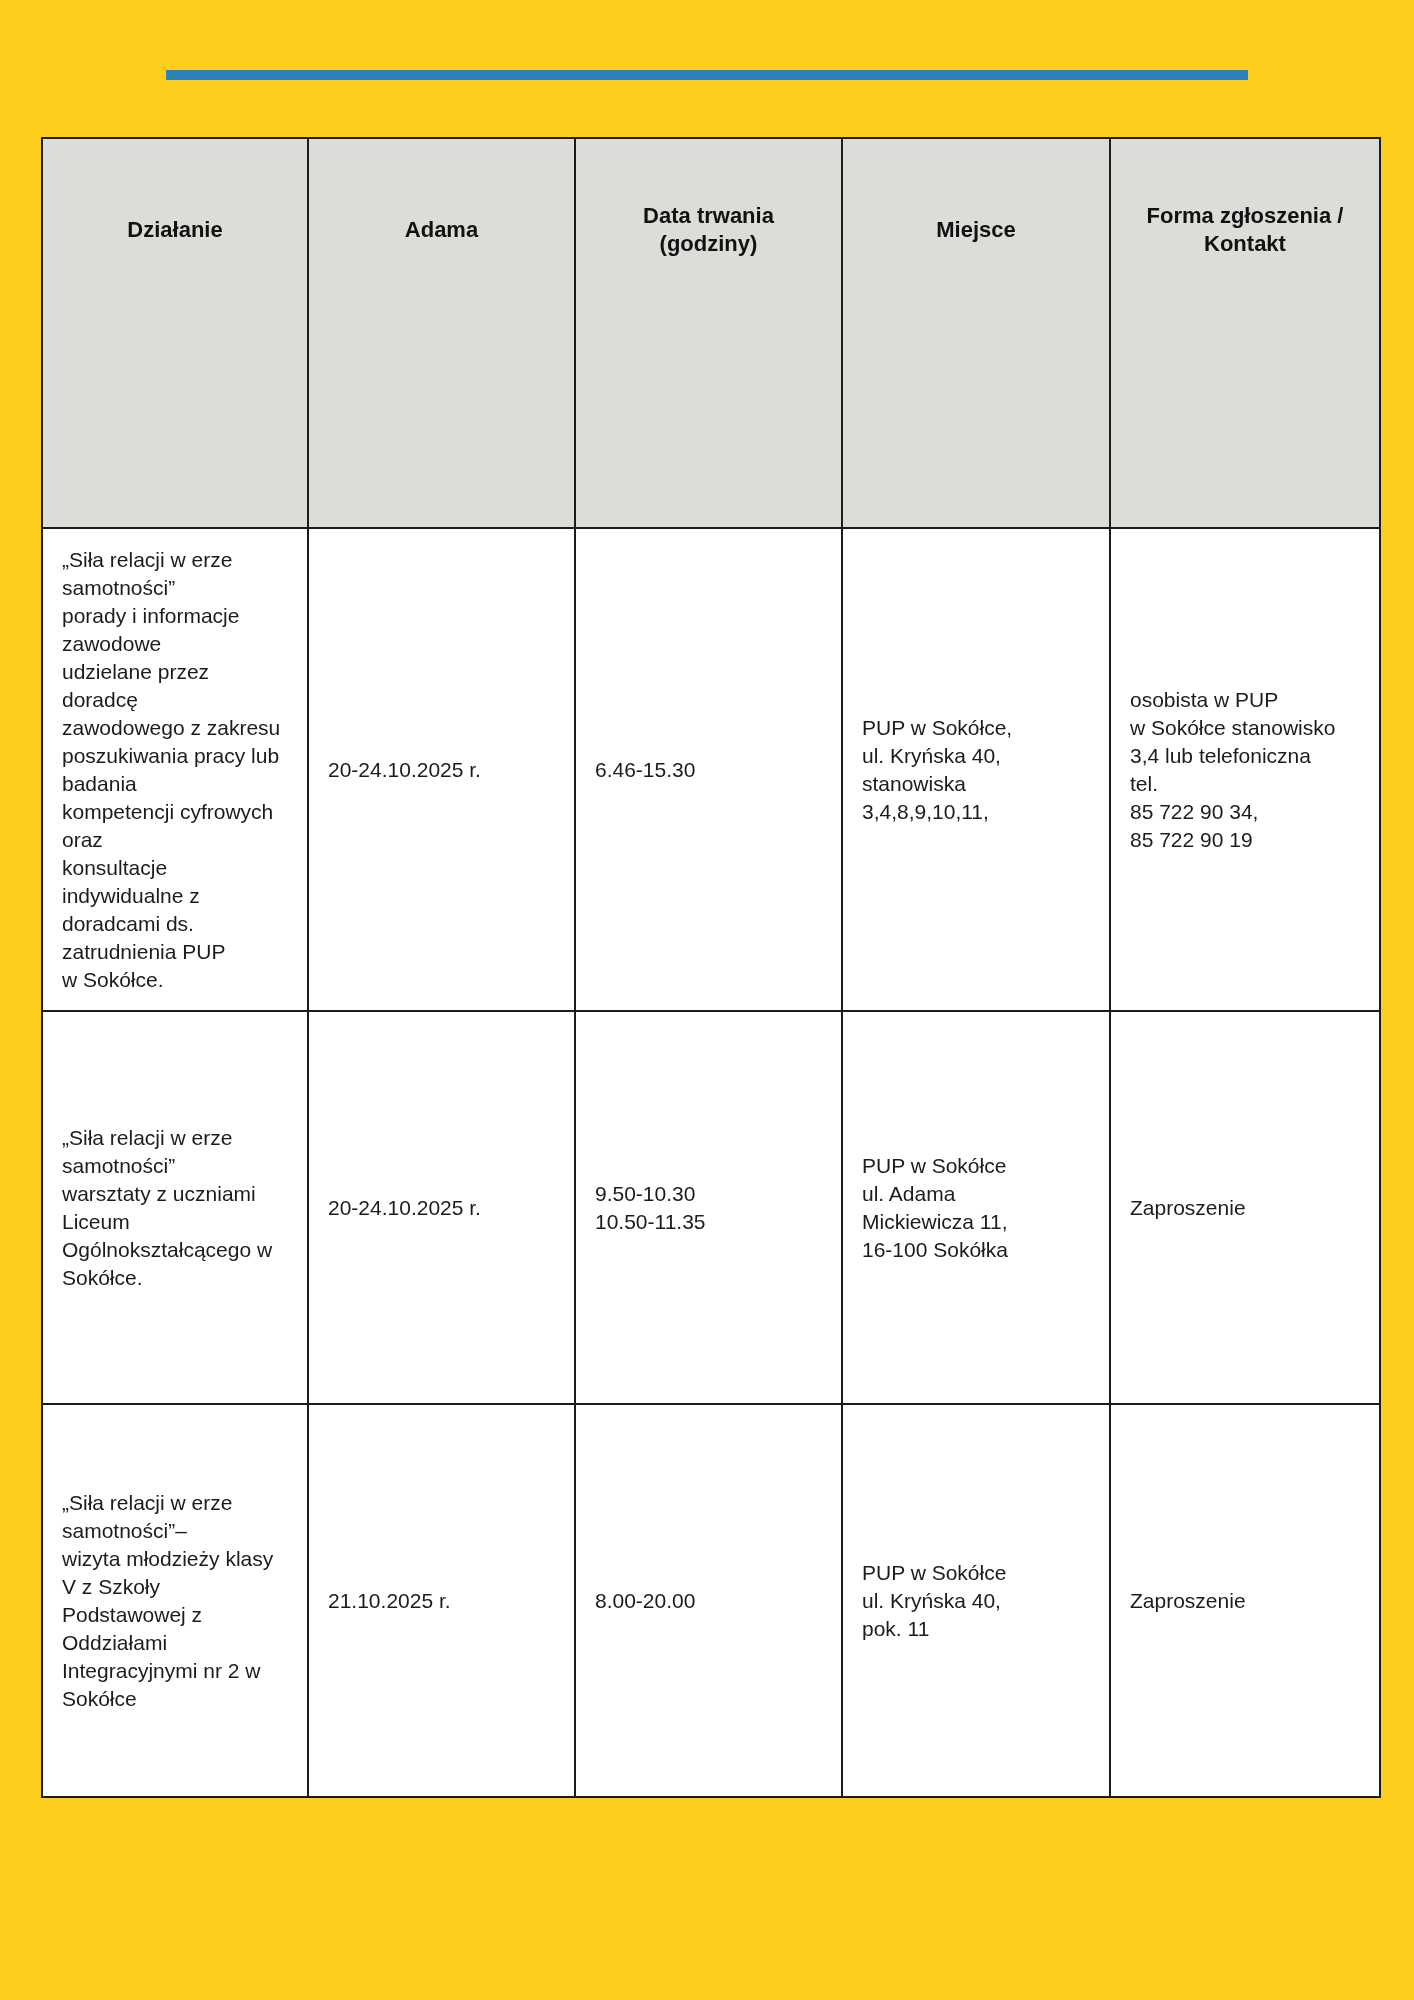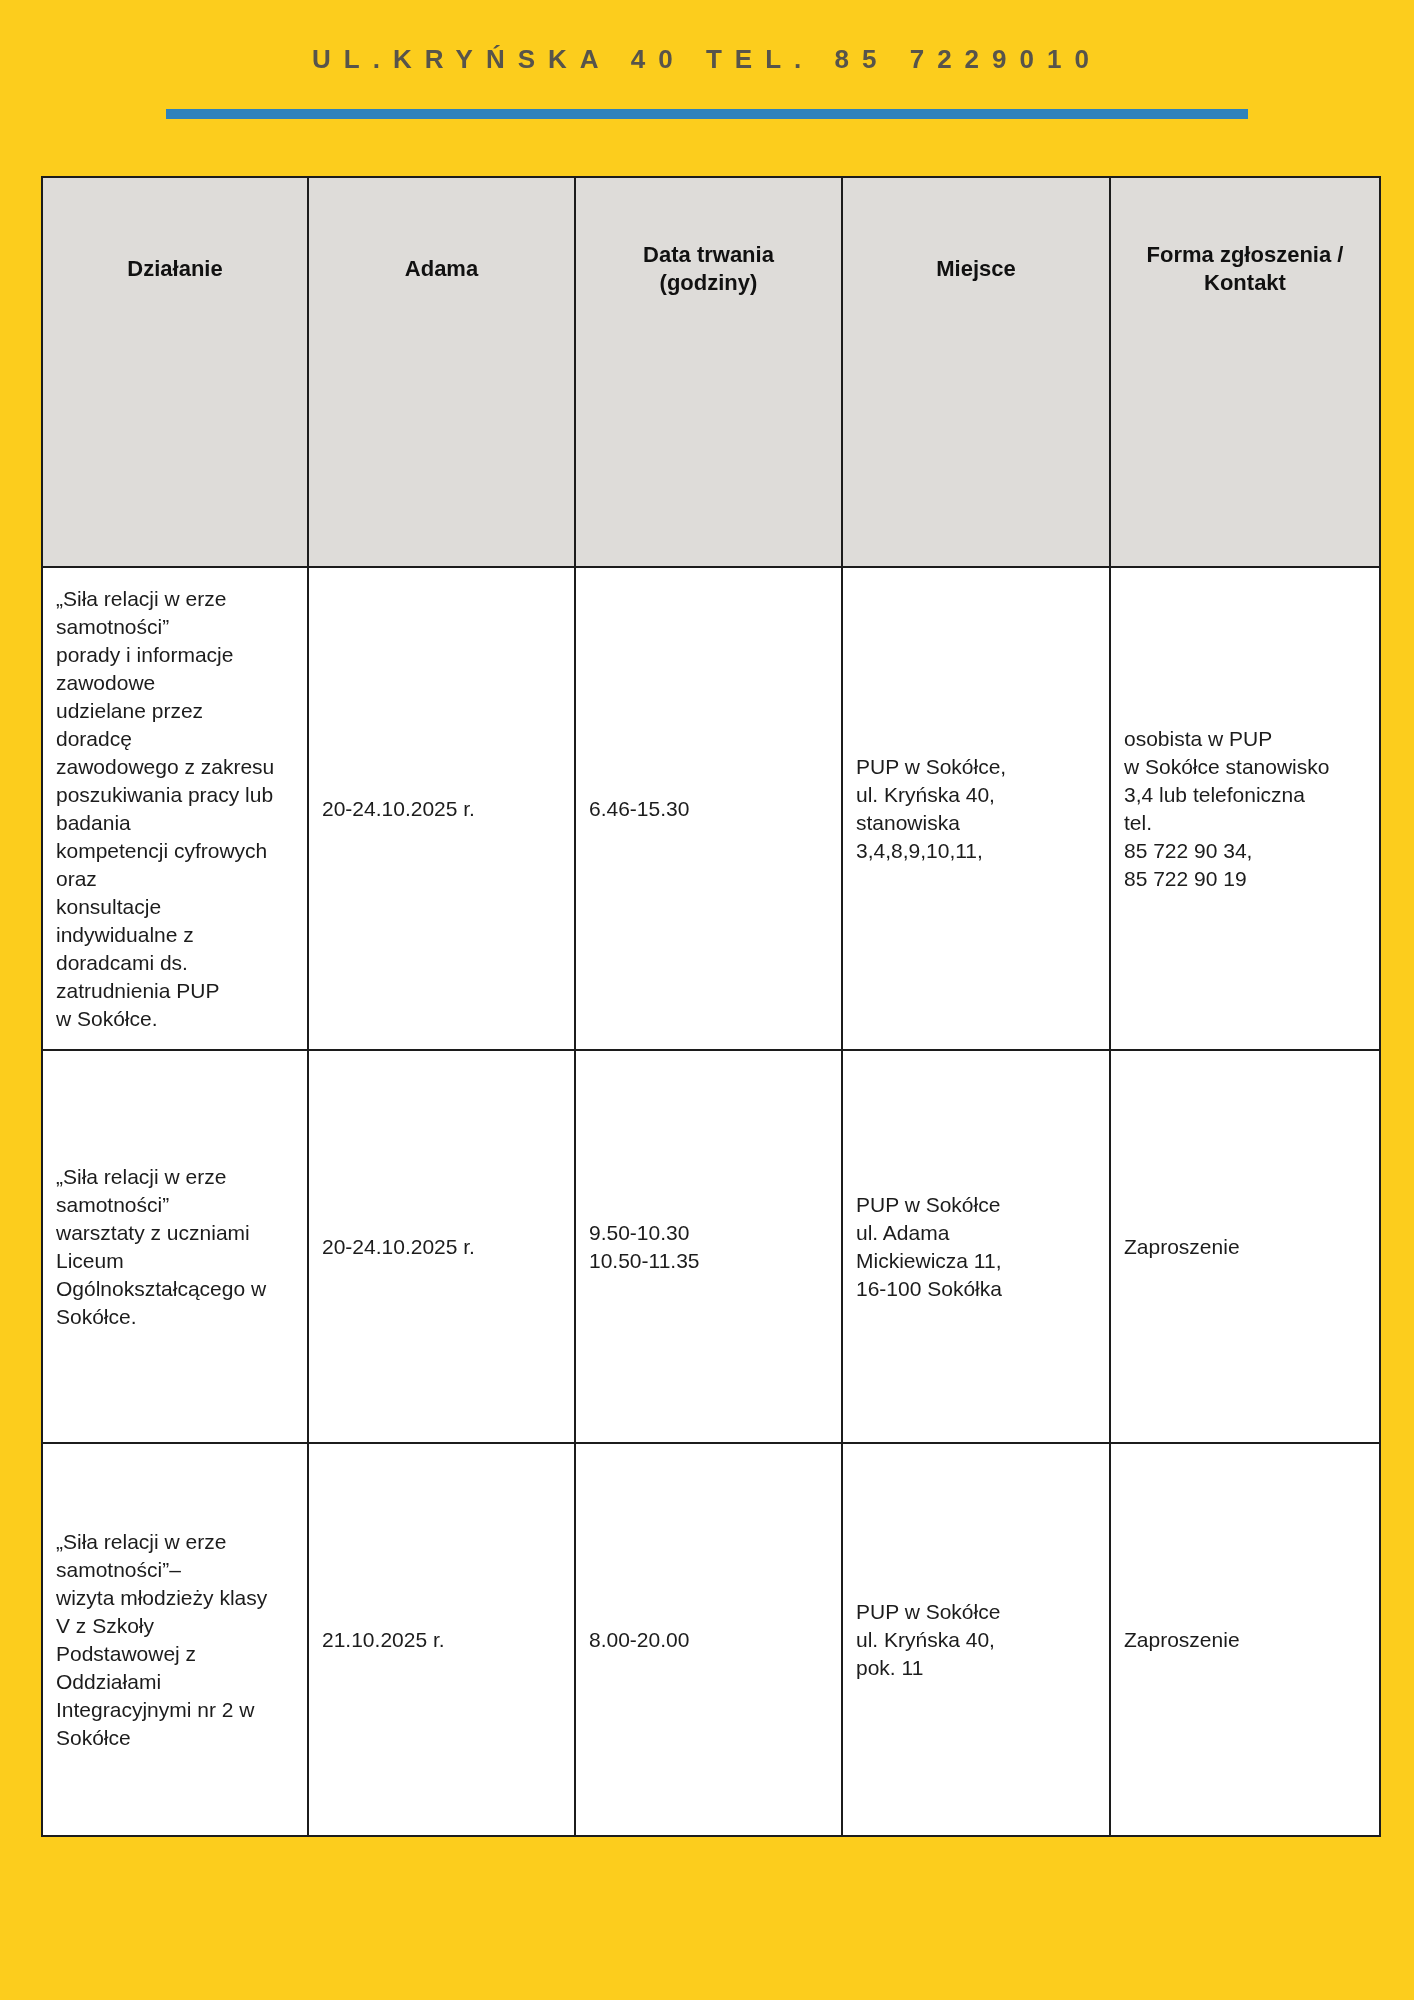--- a/index.html
+++ b/index.html
@@ -60,38 +60,37 @@
     display:flex;
     align-items:center;
     justify-content:center;
     text-align:center;
     white-space:pre-line;
     line-height:28px;
     padding:0 14px;
   }
   table.schedule td{
     vertical-align:middle;
-    padding:8px 8px 8px 13px;
+    padding:8px 8px 8px 19px;
     font-size:21px;
     line-height:28px;
     color:var(--body-text);
     white-space:pre-line;
     text-align:left;
     background:#FFFFFF;
   }
   tr.row-tall{height:483px;}
   tr.row-std{height:393px;}
 </style>
 </head>
 <body>
 
 <div class="page">
 
   <header class="masthead">
-    <div>UL.KRYŃSKA 40 TEL. 85 7229010</div>
   </header>
 
   <div class="divider"></div>
 
   <table class="schedule">
     <colgroup>
       <col style="width:266px">
       <col style="width:267px">
       <col style="width:267px">
       <col style="width:268px">

